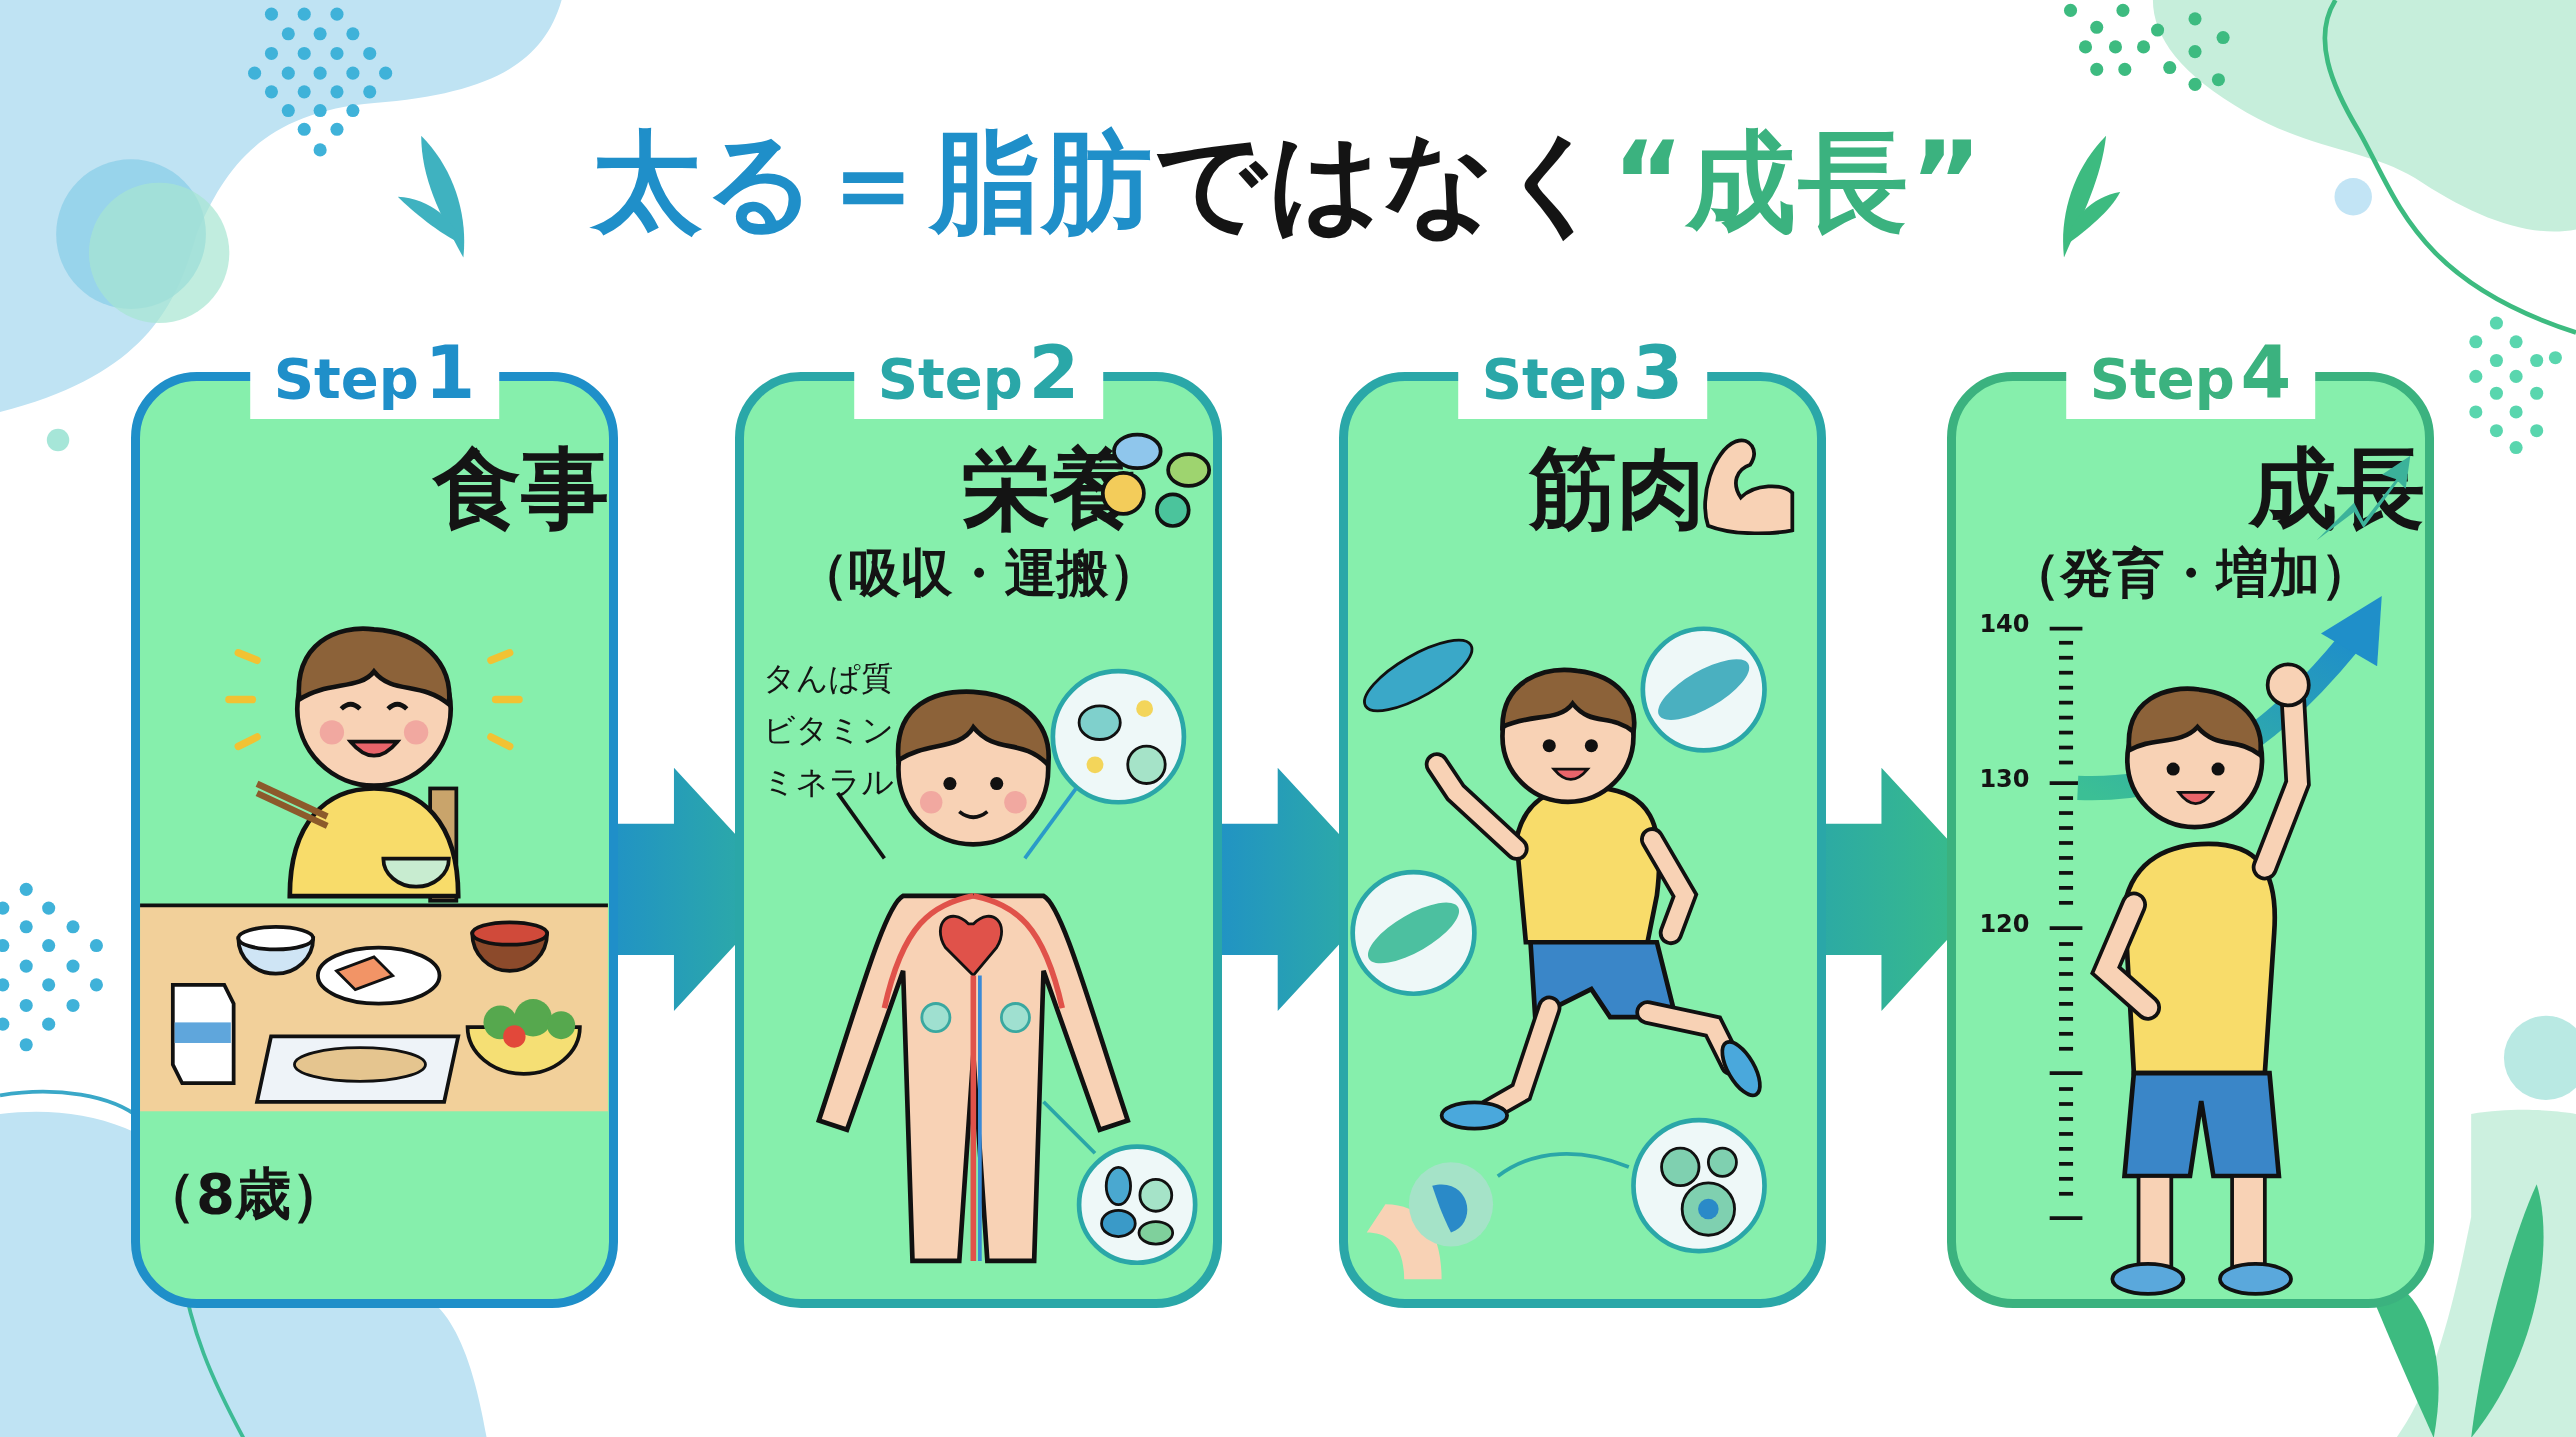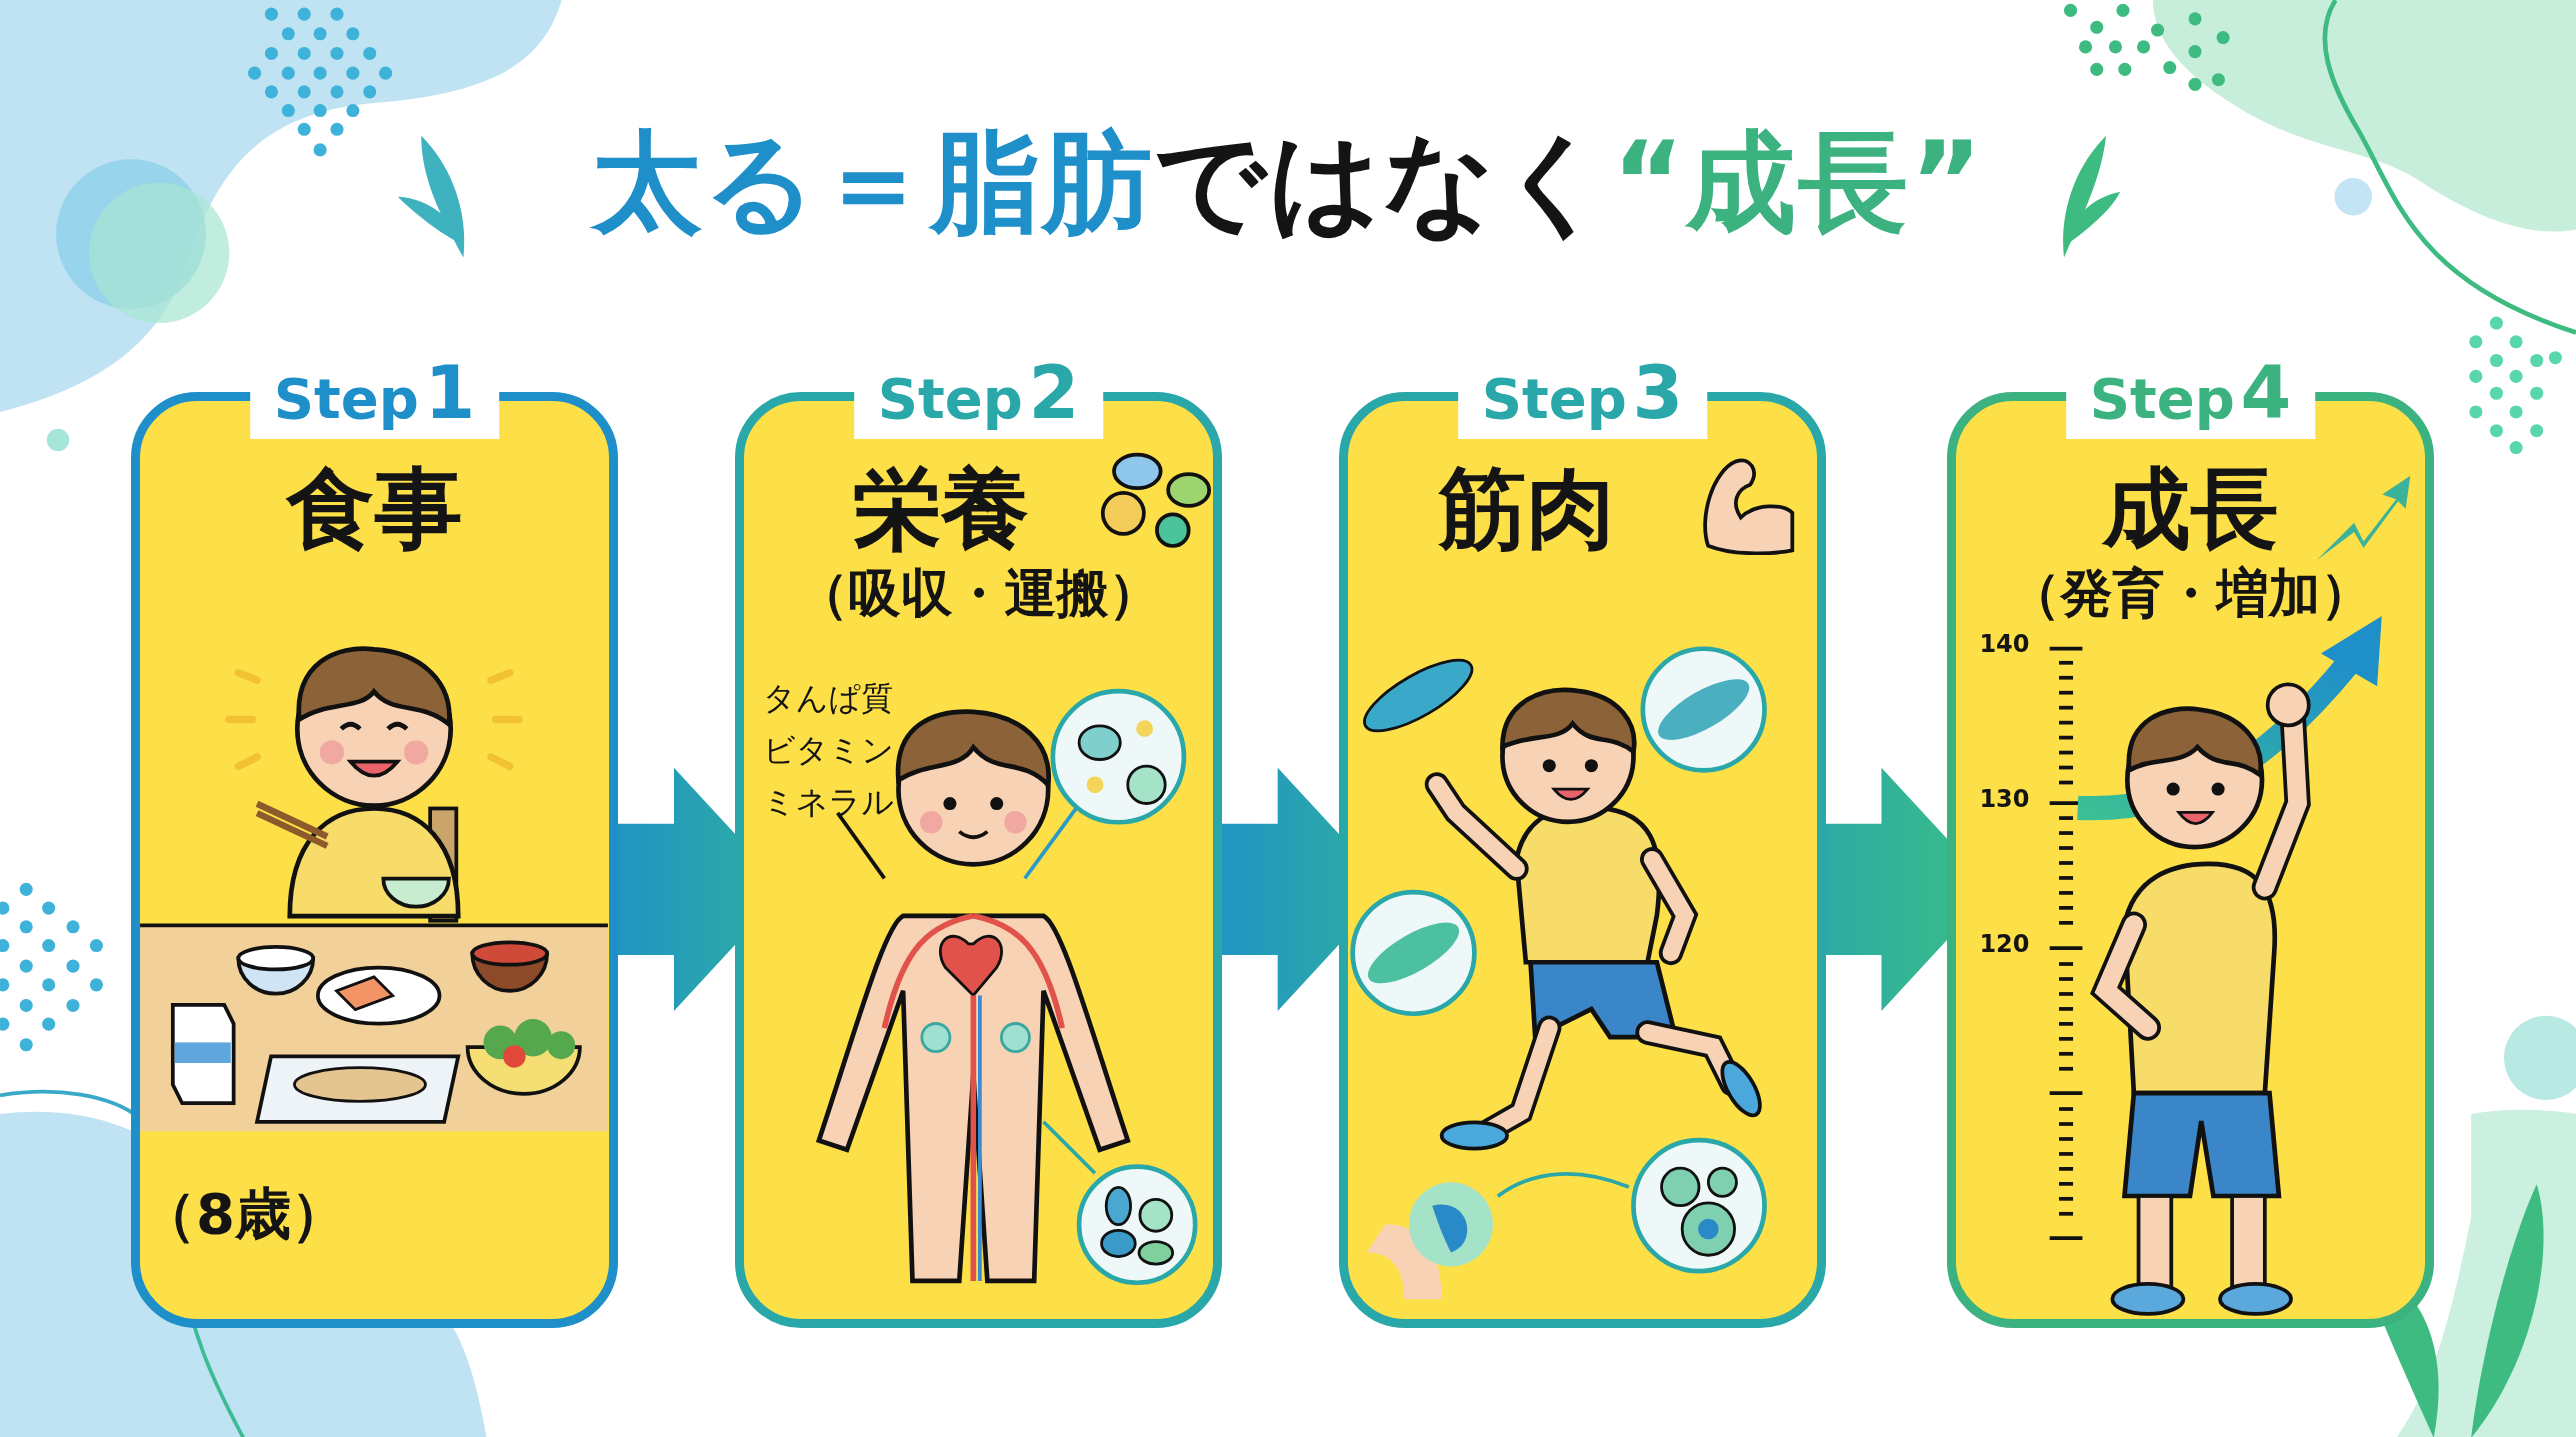--- a/index.html
+++ b/index.html
@@ -5,24 +5,24 @@
   html,body{margin:0;padding:0;}
   body{width:2576px;height:1438px;position:relative;overflow:hidden;background:#ffffff;font-family:"DejaVu Sans","Liberation Sans",sans-serif;}
   .abs{position:absolute;}
   .deco{position:absolute;pointer-events:none;}
   
   .title{position:absolute;left:0;top:112px;width:2576px;text-align:center;font-weight:bold;font-size:110px;letter-spacing:1.9px;line-height:140px;}
   .title .blue{color:#1f8fc9;}
   .title .black{color:#141414;}
   .title .green{color:#3bb27f;}
   
-  .card{position:absolute;top:392px;width:487px;height:936px;border:9.4px solid;border-radius:66px;background:#fde047;box-sizing:border-box;}
+  .card{position:absolute;top:372px;width:487px;height:936px;border:9.4px solid;border-radius:66px;background:#86efac;box-sizing:border-box;}
   .step-label{position:absolute;top:-49px;left:50%;transform:translateX(-50%);background:#fff;padding:0 24px;font-weight:bold;font-size:56px;line-height:81px;white-space:nowrap;}
   .step-label .num{font-size:73px;margin-left:5.6px;}
-  .card-title{position:absolute;left:0;width:100%;top:56px;text-align:center;font-weight:bold;font-size:88px;color:#141414;line-height:103px;}
+  .card-title{position:absolute;left:0;width:100%;top:56px;text-align:right;font-weight:bold;font-size:88px;color:#141414;line-height:103px;}
   .card-sub{position:absolute;left:0;width:100%;top:159px;text-align:center;font-weight:bold;font-size:52px;color:#141414;line-height:66px;}
   .age{position:absolute;left:0;width:100%;bottom:66px;font-weight:bold;font-size:56px;color:#141414;}
   .scale-label{position:absolute;font-size:24px;color:#141414;font-weight:bold;}
   .nutrient-list{position:absolute;left:19px;top:271px;font-size:32px;line-height:52px;color:#141414;}
 </style>
 </head>
 <body>
 
 <svg class="deco" width="2576" height="1438" style="left:0;top:0" viewBox="0 0 2752 1536">
   <defs>

